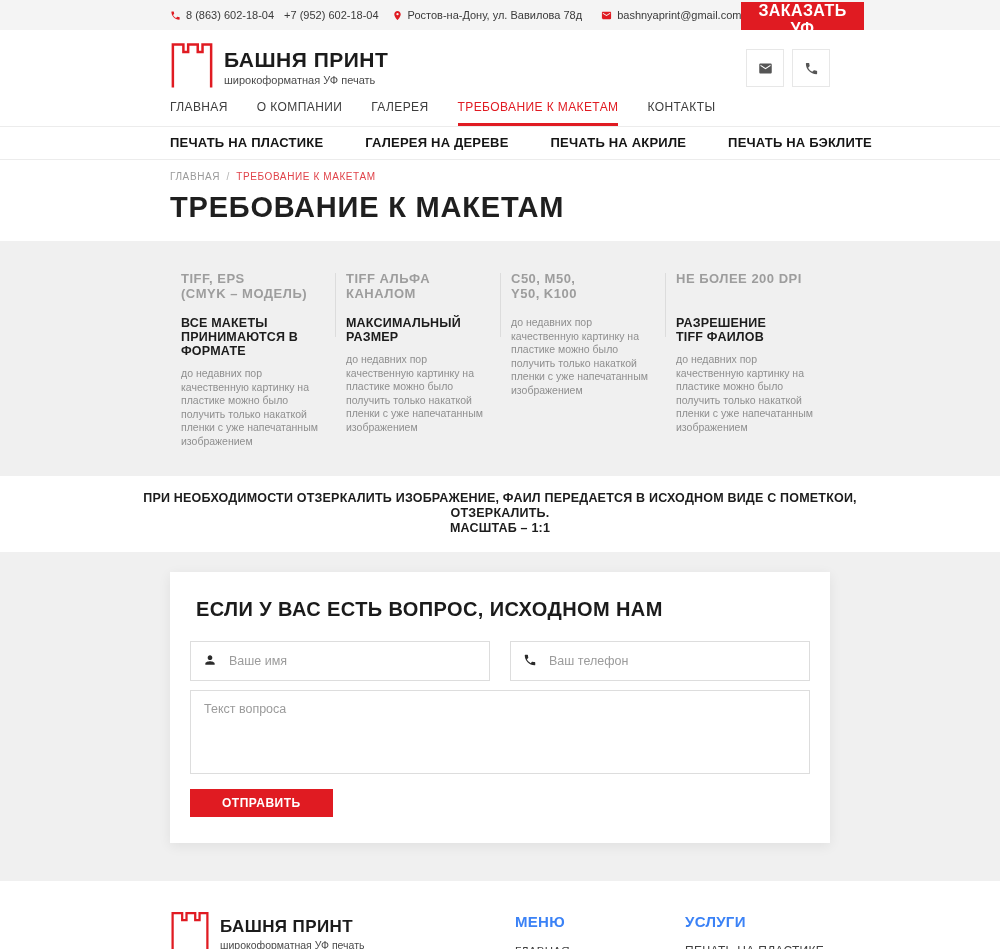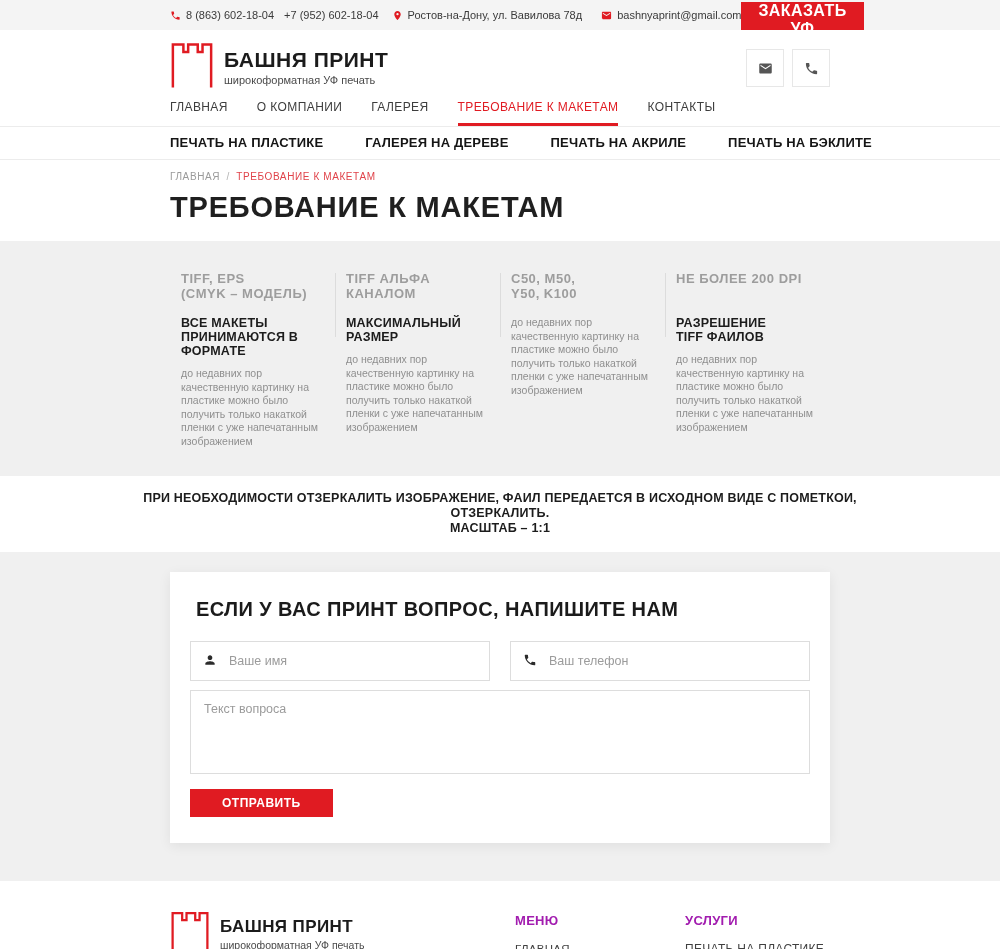--- a/index.html
+++ b/index.html
@@ -108,21 +108,21 @@
   
   .footer { background:#fff; padding:29px 0 34px; }
   .footer .container { display:flex; }
   .f-left { flex:0 0 345px; }
   .f-logo { display:flex; align-items:flex-start; gap:10px; }
   .f-logo svg { width:40px; height:43px; color:#e01b22; }
   .f-brand { font-size:17px; font-weight:800; letter-spacing:.4px; color:#1b1b1b; margin-top:7px; }
   .f-tag { font-size:10.5px; color:#4a4a4a; margin-top:2px; }
   .f-col-menu { flex:0 0 170px; }
   .f-col-services { flex:1 1 auto; }
-  .f-head { font-size:13px; font-weight:800; letter-spacing:.3px; color:#a21caf; margin:3px 0 11px; }
+  .f-head { font-size:15px; font-weight:800; letter-spacing:.3px; color:#3b82f6; margin:3px 0 11px; }
   .f-list { list-style:none; }
   .f-list li { margin-bottom:7px; }
   .f-link { font-size:11.5px; letter-spacing:.3px; color:#3f3f3f; text-decoration:none; cursor:pointer; }
   .f-col-services .f-list li { margin-bottom:9px; }
   .f-col-services .f-link { font-size:12px; }
 
   .hidden-defs { position:absolute; width:0; height:0; overflow:hidden; }
 </style>
 </head>
 <body>
@@ -260,21 +260,21 @@
 <div class="notice">
   <div class="notice-inner">
     <p>ПРИ НЕОБХОДИМОСТИ ОТЗЕРКАЛИТЬ ИЗОБРАЖЕНИЕ, ФАИЛ ПЕРЕДАЕТСЯ В ИСХОДНОМ ВИДЕ С ПОМЕТКОИ, ОТЗЕРКАЛИТЬ.</p>
     <p>МАСШТАБ – 1:1</p>
   </div>
 </div>
 
 <section class="form-band">
   <div class="container">
     <div class="form-card">
-      <h2 class="form-title">ЕСЛИ У ВАС ПРИНТ ВОПРОС, НАПИШИТЕ НАМ</h2>
+      <h2 class="form-title">ЕСЛИ У ВАС ЕСТЬ ВОПРОС, ИСХОДНОМ НАМ</h2>
       <div class="form-row">
         <div class="field">
           <svg>
               <use href="#ic-user"></use>
             </svg>
           <input type="text" placeholder="Ваше имя" style="">
         </div>
         <div class="field">
           <svg>
               <use href="#ic-phone"></use>

